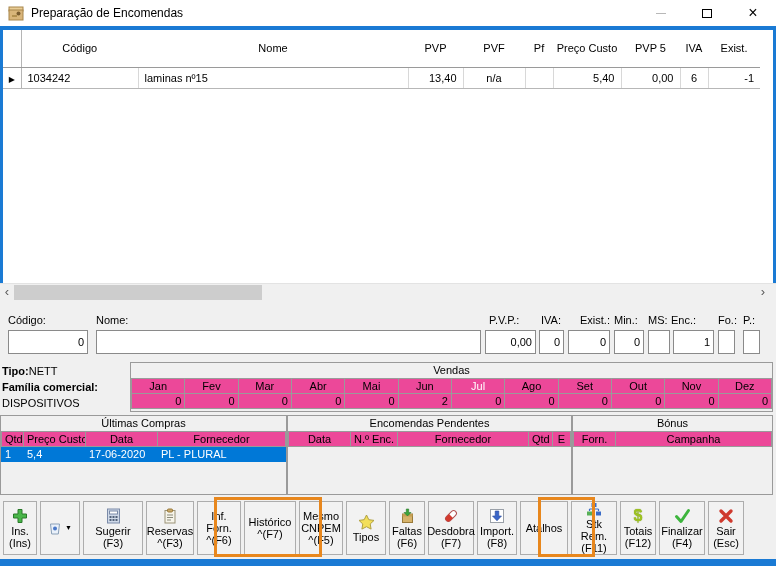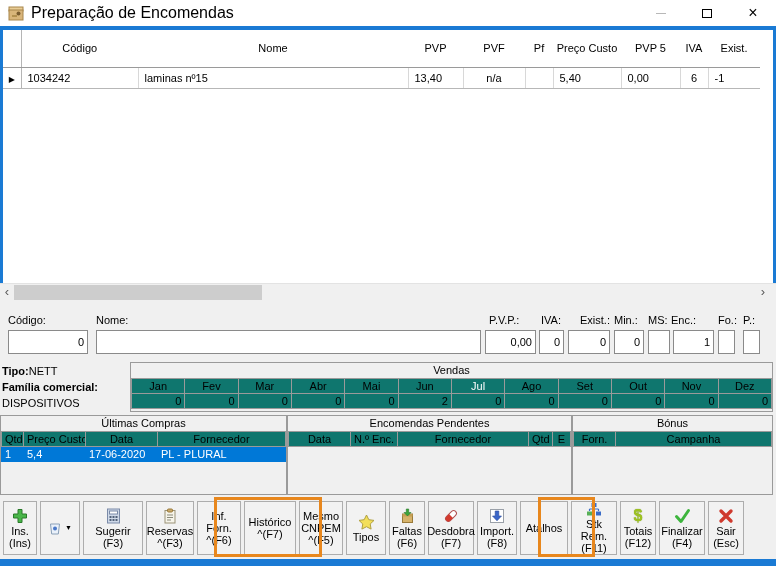--- a/index.html
+++ b/index.html
@@ -4,38 +4,38 @@
 <style>
   * { margin:0; padding:0; box-sizing:border-box; }
   html,body { width:776px; height:566px; }
   body { font-family:"Liberation Sans", sans-serif; font-size:11px; color:#000;
          background:#f0f0f0; overflow:hidden; }
   .window { position:relative; width:776px; height:566px; background:#f0f0f0; }
 
   
   .titlebar { height:26px; background:#ffffff; display:flex; align-items:center; }
   .app-icon { width:16px; height:16px; margin:0 7px 0 8px; display:inline-block; }
-  .title { font-size:16px;text-align:right; }
+  .title { font-size:12px;text-align:right; }
   .winbtns { margin-left:auto; display:flex; height:100%; }
   .winbtn { width:46px; height:100%; display:flex; align-items:center; justify-content:center; }
   .glyph-min { width:10px; height:1px; background:#b8b8b8; }
   .glyph-max { width:10px; height:9px; border:1px solid #000; }
   .glyph-close { font-size:16px; line-height:16px; color:#000; }
 
   
   .grid-wrap { height:257px; background:#fff; border-top:4px solid #1a7ad4;
                border-left:3px solid #1a7ad4; border-right:3px solid #1a7ad4; overflow:hidden; }
   table.grid { border-collapse:collapse; table-layout:fixed; width:757px; font-size:11px; }
   table.grid th { font-weight:normal; text-align:center; vertical-align:middle; height:37px;
                   border-bottom:1px solid #9a9a9a; line-height:12px; padding:0 2px; background:#fff; }
   table.grid td { height:21px; padding:1px 6px; border-bottom:1px solid #b7b7b7;
                   border-right:1px solid #d8d8d8; white-space:nowrap; overflow:hidden; }
   table.grid .selcol { border-right:1px solid #b5b5b5; text-align:center; padding:0; }
   table.grid td:last-child { border-right:none; }
-  .al { text-align:left; } .ar { text-align:left; } .ac { text-align:center; }
+  .al { text-align:left; } .ar { text-align:right; } .ac { text-align:center; }
   .selarrow { font-size:8px; }
 
   
   .hscroll { height:17px; background:#f0f0f0; position:relative; border-top:1px solid #e3e3e3; }
   .sb-arrow { position:absolute; top:0; width:14px; height:16px; color:#5a5a5a; font-size:13px;
               line-height:15px; text-align:center; }
   .sb-left { left:0; } .sb-right { right:6px; }
   .sb-thumb { position:absolute; left:14px; top:1px; width:248px; height:15px; background:#cdcdcd; }
 
   
@@ -46,21 +46,21 @@
   .fr { text-align:right; }
 
   
   .midrow { position:relative; height:53px; }
   .infoblock { position:absolute; left:2px; top:3px; line-height:16px; white-space:nowrap; }
   .b { font-weight:bold; }
   .vendas-box { position:absolute; left:130px; right:3px; top:2px; bottom:1px;
                 border:1px solid #9a9a9a; background:#f0f0f0; }
   .box-title { text-align:center; height:15px; line-height:15px; }
   table.cells { border-collapse:collapse; table-layout:fixed; width:100%; font-size:11px; }
-  table.cells th, table.cells td { border:1px solid #9a9a9a; background:#0f766e; height:15px;
+  table.cells th, table.cells td { border:1px solid #9a9a9a; background:#ec4899; height:15px;
                  padding:0 3px; font-weight:normal; white-space:nowrap; overflow:hidden; }
   table.cells th { text-align:center; }
   table.cells td { text-align:right; }
   th.mhl { background:#0078d7; color:#fff; }
 
   
   .tablesrow { position:relative; height:84px; }
   .section { position:absolute; top:2px; bottom:2px; border:1px solid #9a9a9a; background:#f0f0f0; }
   .sec-uc { left:0; width:287px; }
   .sec-ep { left:287px; width:285px; }

